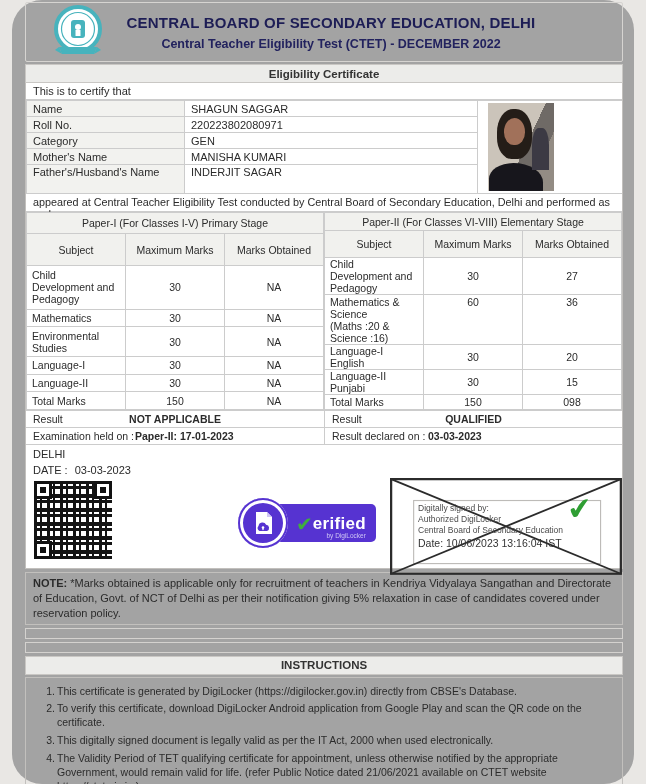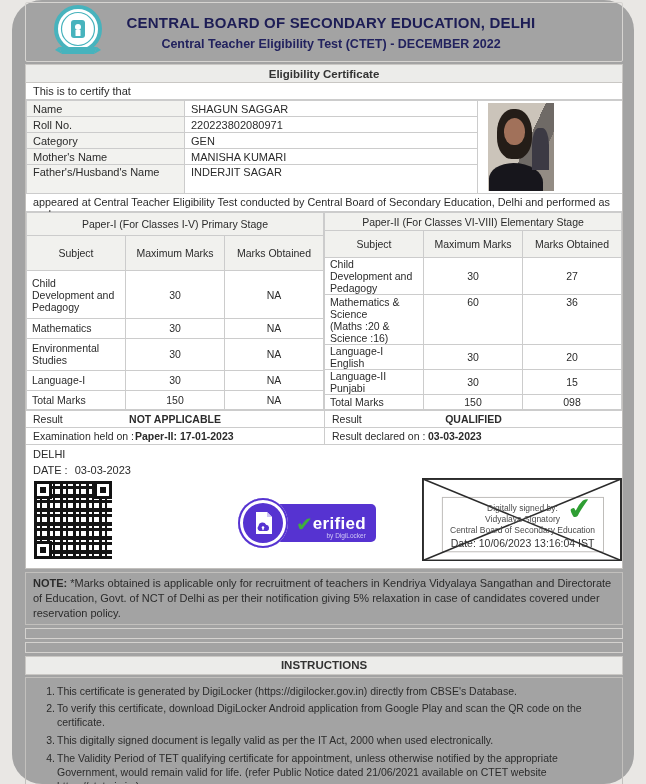--- a/index.html
+++ b/index.html
@@ -80,21 +80,21 @@
   .qr .f-tl { left:0; top:0; } .qr .f-tr { right:0; top:0; } .qr .f-bl { left:0; bottom:0; }
   .badge { position:absolute; left:212px; top:20px; display:flex; align-items:center; }
   .b-circle { width:50px; height:50px; border-radius:50%; background:#5633d1;
       box-shadow:inset 0 0 0 2px #5633d1, inset 0 0 0 5px #fff; z-index:2;
       display:flex; align-items:center; justify-content:center; }
   .b-pill { margin-left:-12px; height:38px; background:#5633d1; border-radius:5px;
       padding:2px 10px 0 20px; position:relative; display:flex; align-items:center; }
   .b-check { color:#3fae3f; font-size:20px; font-weight:bold; line-height:1; }
   .b-text { color:#fff; font-size:17px; font-weight:bold; letter-spacing:.3px; }
   .b-sub { position:absolute; right:10px; bottom:3px; color:#cfc6f5; font-size:6.5px; }
-  .sig-box { position:absolute; right:0; top:0; width:200px; height:86px;text-align:center; }
+  .sig-box { position:absolute; right:0; top:0; width:232px; height:86px; }
   .sig-box svg { position:absolute; inset:0; }
   .sig-text { position:absolute; left:28px; top:25px; font-size:8.5px; line-height:1.3; color:#4a4a4a; z-index:1; }
   .sig-date { font-size:10.5px; color:#333; margin-top:1px; white-space:nowrap; }
   .sig-check { position:absolute; right:30px; top:13px; color:#2f9e33; font-size:30px; font-weight:bold; transform:rotate(-6deg); z-index:1; }
   
   .note-box { border:1px solid #c2c0bd; margin-top:3px; padding:3px 7px; font-size:11px; line-height:1.35; }
   .empty-row { border:1px solid #d4d2cf; height:11px; margin-top:3px; }
   .instr-box { border:1px solid #c2c0bd; margin-top:2px; padding:7px 10px 6px 14px; font-size:10.5px; }
   .instr-item { display:flex; margin-bottom:4px; line-height:1.32; }
   .instr-item .n { flex:0 0 17px; text-align:right; padding-right:2px; }
@@ -183,20 +183,25 @@
           <td class="num">30</td>
           <td class="num">NA</td>
         </tr>
         <tr class="r-norm">
           <td class="subj">Environmental Studies</td>
           <td class="num">30</td>
           <td class="num">NA</td>
         </tr>
         <tr class="r-norm">
           <td class="subj">Language-I</td>
+          <td class="num">30</td>
+          <td class="num">NA</td>
+        </tr>
+        <tr class="r-norm">
+          <td class="subj">Language-II</td>
           <td class="num">30</td>
           <td class="num">NA</td>
         </tr>
         <tr class="r-norm">
           <td class="subj">Total Marks</td>
           <td class="num">150</td>
           <td class="num">NA</td>
         </tr>
       </tbody>
         </table>
@@ -291,21 +296,21 @@
         <div class="b-pill">
           <span class="b-check">✔</span>
             <span class="b-text">erified</span>
           <span class="b-sub">by DigiLocker</span>
         </div>
       </div>
 
       <div class="sig-box">
         <div class="sig-text">
           <div>Digitally signed by:</div>
-          <div>Vidyalaya Signatory</div>
+          <div>Authorized DigiLocker</div>
           <div>Central Board of Secondary Education</div>
           <div class="sig-date">Date: 10/06/2023 13:16:04 IST</div>
         </div>
         <span class="sig-check">✔</span>
         <svg viewBox="0 0 206 86">
           <rect x="21" y="20" width="166" height="56" fill="none" stroke="#bdbbb8" stroke-width="1"></rect>
           <rect x="1" y="1" width="204" height="84" fill="none" stroke="#2b2b2b" stroke-width="2"></rect>
           <line x1="1" y1="1" x2="205" y2="85" stroke="#2b2b2b" stroke-width="1.6"></line>
           <line x1="1" y1="85" x2="205" y2="1" stroke="#2b2b2b" stroke-width="1.6"></line>
         </svg>

